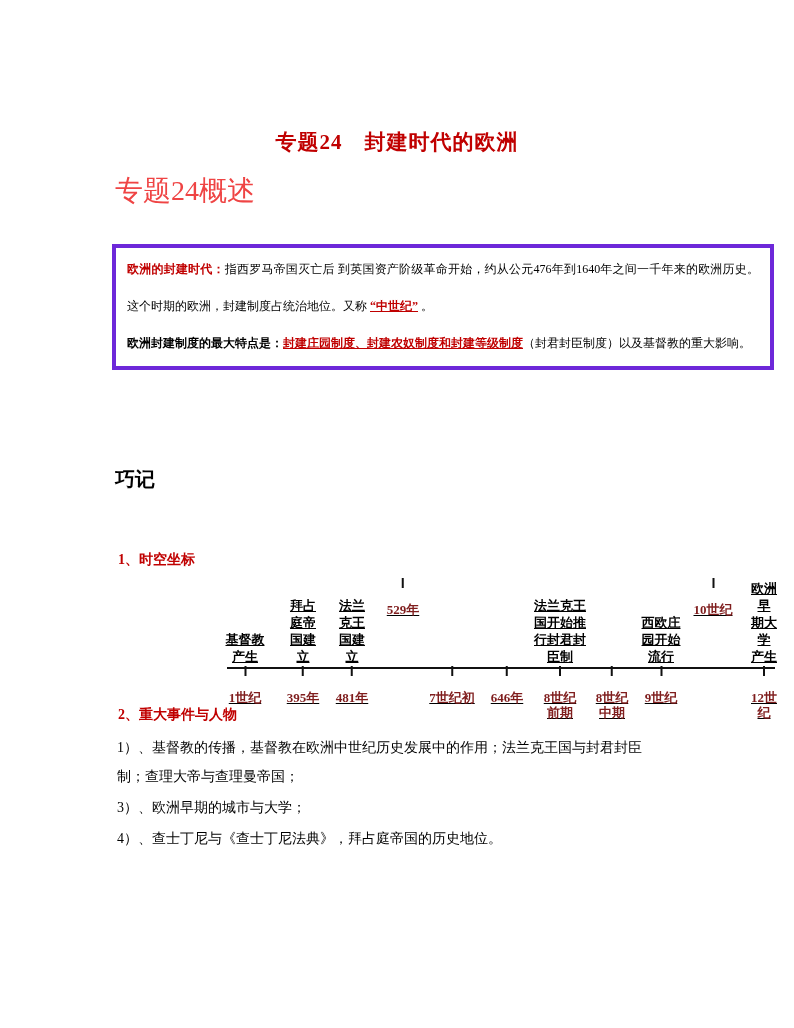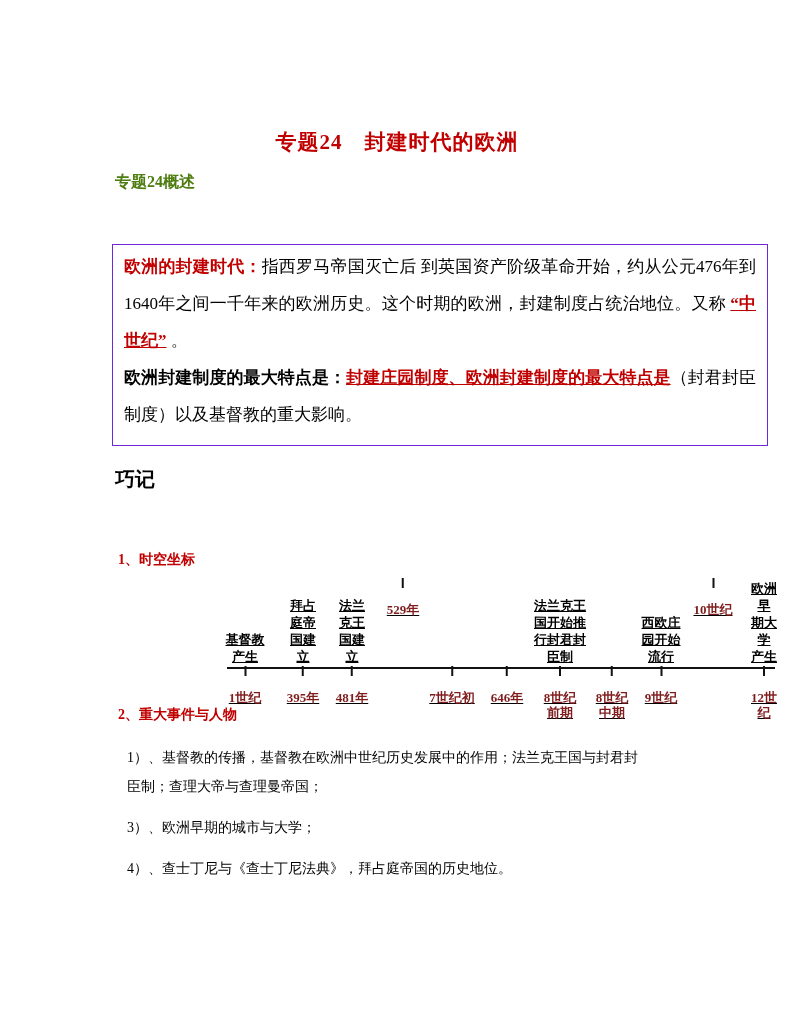--- a/index.html
+++ b/index.html
@@ -25,32 +25,32 @@
     text-align: center;
     font-size: 21px;
     font-weight: bold;
     color: #c00000;
     letter-spacing: 1px;
   }
   .h-overview {
     position: absolute;
     top: 172px;
     left: 115px;
-    font-size: 16px;
-    font-weight: bold;
-    color: #4d7c0f;
+    font-size: 28px;
+    font-weight: normal;
+    color: #ef4444;
   }
   .overview-box {
     position: absolute;
     top: 244px;
     left: 112px;
     width: 632px;
-    border: 1px solid #6d28d9;
-    padding: 3px 11px 12px 11px;
-    font-size: 17px;
+    border: 4px solid #6d28d9;
+    padding: 3px 11px 4px 11px;
+    font-size: 12px;
     line-height: 37px;
     text-align: justify;
   }
   .overview-box p { margin: 0; }
   .seg-red-bold   { color: #c00000; font-weight: bold; }
   .seg-red-under  { color: #c00000; font-weight: bold; text-decoration: underline; }
   .seg-black-bold { color: #000000; font-weight: bold; }
   .seg-normal     { color: #000000; }
   .h-mnemonic {
     position: absolute;
@@ -124,34 +124,34 @@
   }
   .events-list {
     position: absolute;
     top: 731px;
     left: 115px;
     width: 548px;
     font-size: 14px;
     line-height: 29px;
     color: #000000;
   }
-  .events-list .ev-item { margin: 12px; }
+  .events-list .ev-item { margin: 2px; }
 </style>
 </head>
 <body>
 
 <div class="page">
 
   <div class="doc-title">专题24　封建时代的欧洲</div>
 
   <div class="h-overview">专题24概述</div>
 
   <div class="overview-box">
     <p><span class="seg-red-bold">欧洲的封建时代：</span><span class="seg-normal">指西罗马帝国灭亡后 到英国资产阶级革命开始，约从公元476年到1640年之间一千年来的欧洲历史。这个时期的欧洲，封建制度占统治地位。又称 </span><span class="seg-red-under">“中世纪”</span><span class="seg-normal"> 。</span></p>
-    <p><span class="seg-black-bold">欧洲封建制度的最大特点是：</span><span class="seg-red-under">封建庄园制度、欧洲封建制度的最大特点是</span><span class="seg-normal">（封君封臣制度）以及基督教的重大影响。</span></p>
+    <p><span class="seg-black-bold">欧洲封建制度的最大特点是：</span><span class="seg-red-under">封建庄园制度、封建农奴制度和封建等级制度</span><span class="seg-normal">（封君封臣制度）以及基督教的重大影响。</span></p>
   </div>
 
   <div class="h-mnemonic">巧记</div>
 
   <div class="sub-heading tl-h">1、时空坐标</div>
 
   <div class="timeline">
     <div class="tl-line"></div>
 
     <div class="tl-entry" style="left:245px">

